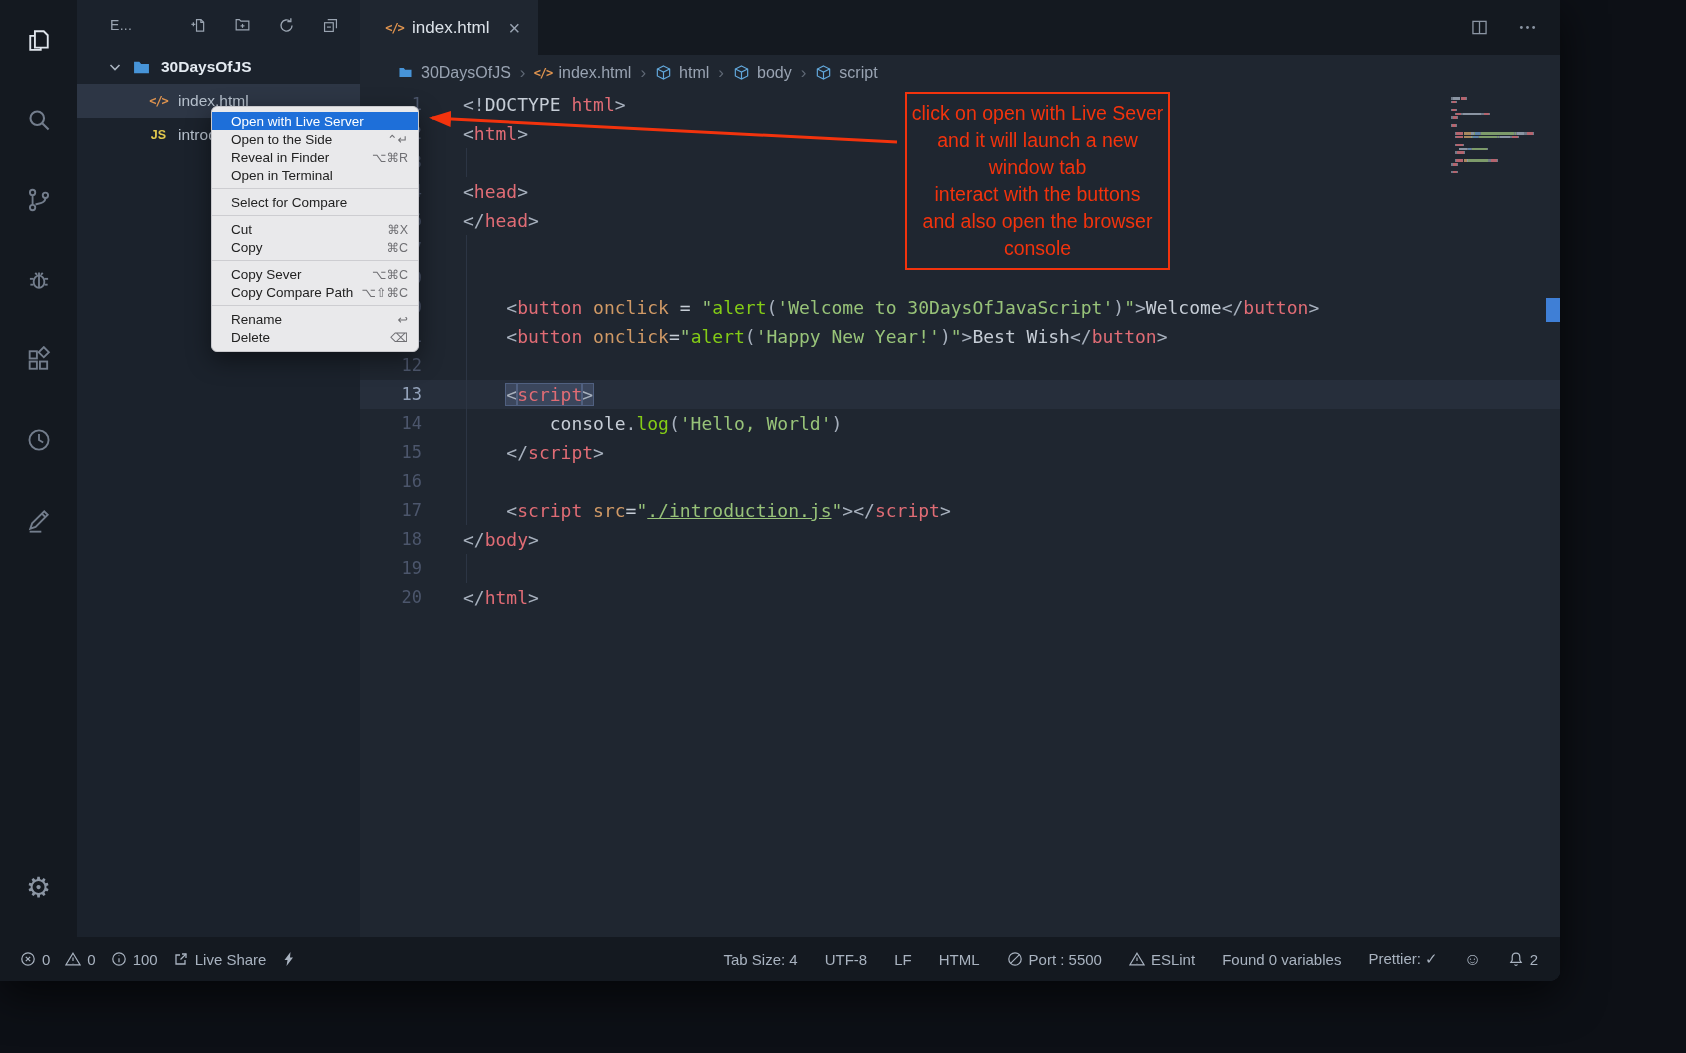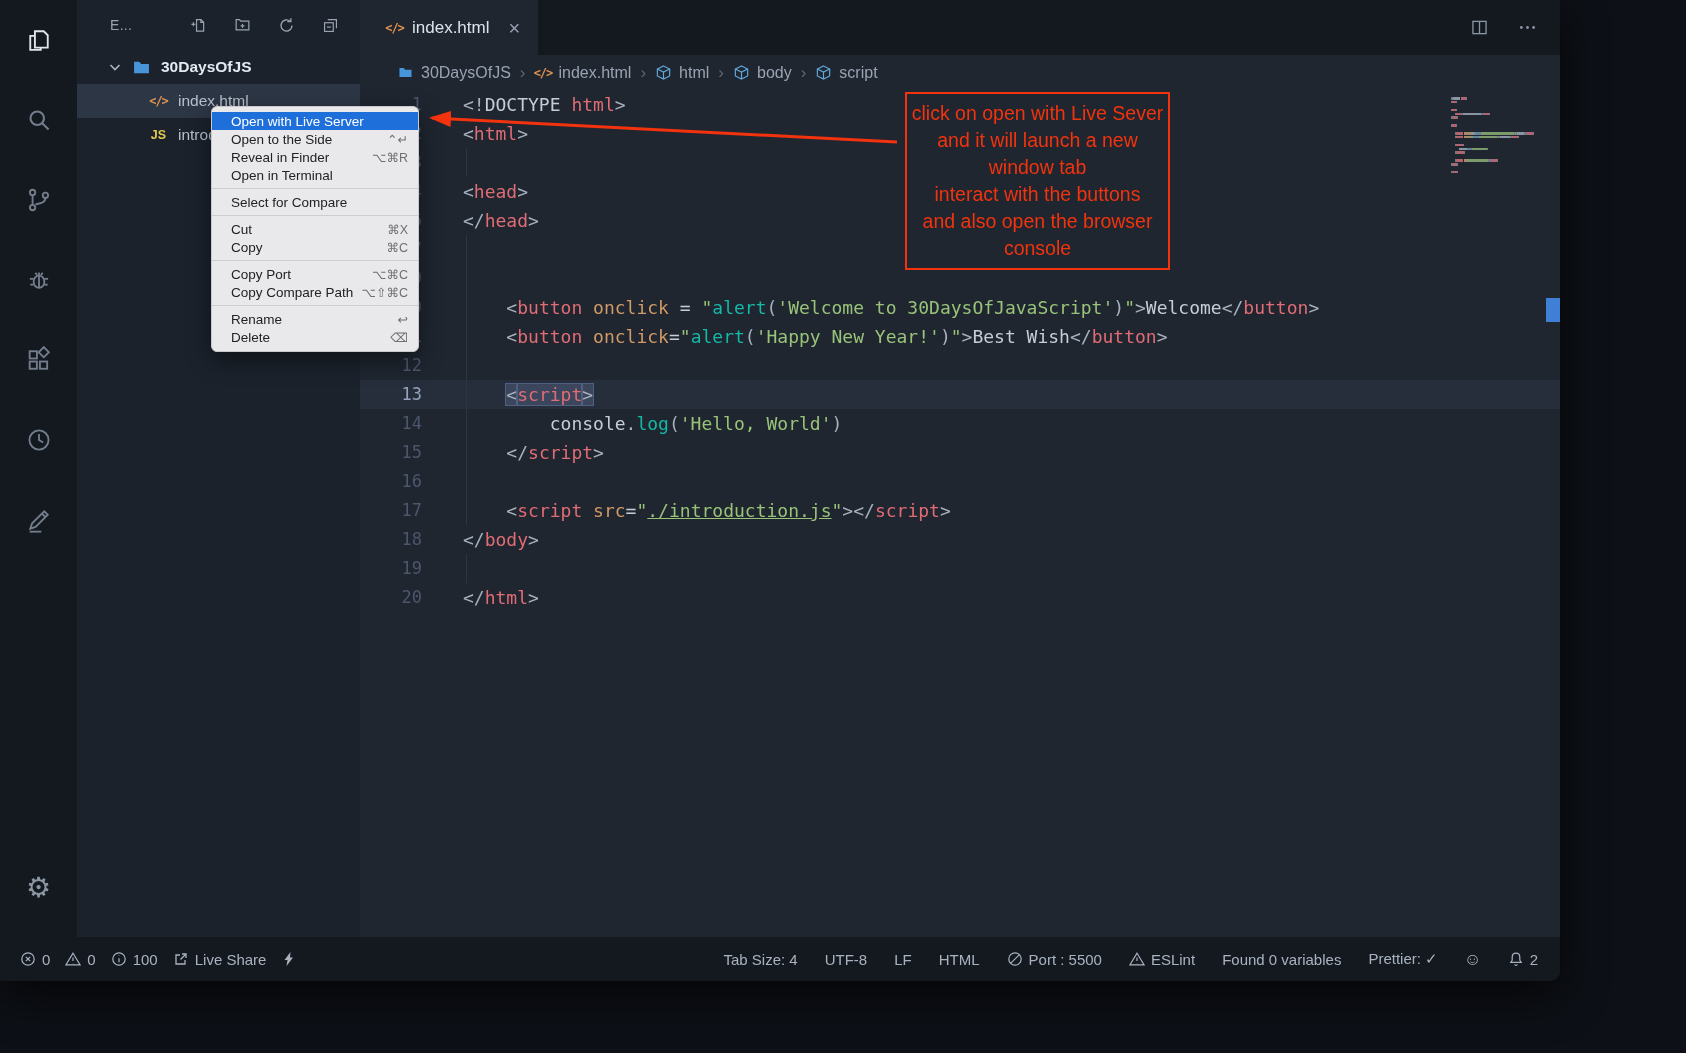--- a/index.html
+++ b/index.html
@@ -54,21 +54,21 @@
   .gutter{flex:0 0 62px;text-align:right;color:#4c566c;font-size:17px}
   .code-line.cur .gutter{color:#93a2ba}
   .lc{flex:1;padding-left:41px;white-space:pre;position:relative}
   .lc.gd::before{content:"";position:absolute;left:44px;top:0;bottom:0;width:1px;background:#2c3544}
   .tk-w{color:#c6cdd6}
   .tk-p{color:#a7b0bd}
   .tk-tag{color:#e06c75}
   .tk-attr{color:#d19a66}
   .tk-str{color:#98c379}
   .tk-stru{color:#98c379;text-decoration:underline}
-  .tk-fn{color:#14b8a6}
+  .tk-fn{color:#84cc16}
   .tk-hl{background:#3b465c;outline:1px solid #506080}
 
   .minimap{position:absolute;top:97px;right:17px;width:92px;cursor:pointer}
   .mm-line{display:flex;height:2.5px;margin-bottom:1.4px}
   .mm-line span{display:block;height:100%}
   .overview-marker{position:absolute;top:298px;right:0;width:14px;height:24px;background:#3f7fd6;cursor:pointer}
 
   
   .context-menu{position:absolute;left:211px;top:106px;width:208px;background:#e9e9eb;border:1px solid #c9c9cd;border-radius:6px;box-shadow:0 8px 24px rgba(0,0,0,.45);padding:5px 0;z-index:50;font-size:13.5px;color:#222}
   .menu-item{height:18px;display:flex;align-items:center;padding:0 10px 0 19px;cursor:pointer;white-space:nowrap}
@@ -559,21 +559,21 @@
         <div class="menu-item">
           <span>Cut</span>
           <span class="sc">⌘X</span>
         </div>
         <div class="menu-item">
           <span>Copy</span>
           <span class="sc">⌘C</span>
         </div>
         <div class="menu-sep"></div>
         <div class="menu-item">
-          <span>Copy Port</span>
+          <span>Copy Sever</span>
           <span class="sc">⌥⌘C</span>
         </div>
         <div class="menu-item">
           <span>Copy Compare Path</span>
           <span class="sc">⌥⇧⌘C</span>
         </div>
         <div class="menu-sep"></div>
         <div class="menu-item">
           <span>Rename</span>
           <span class="sc">↩</span>

